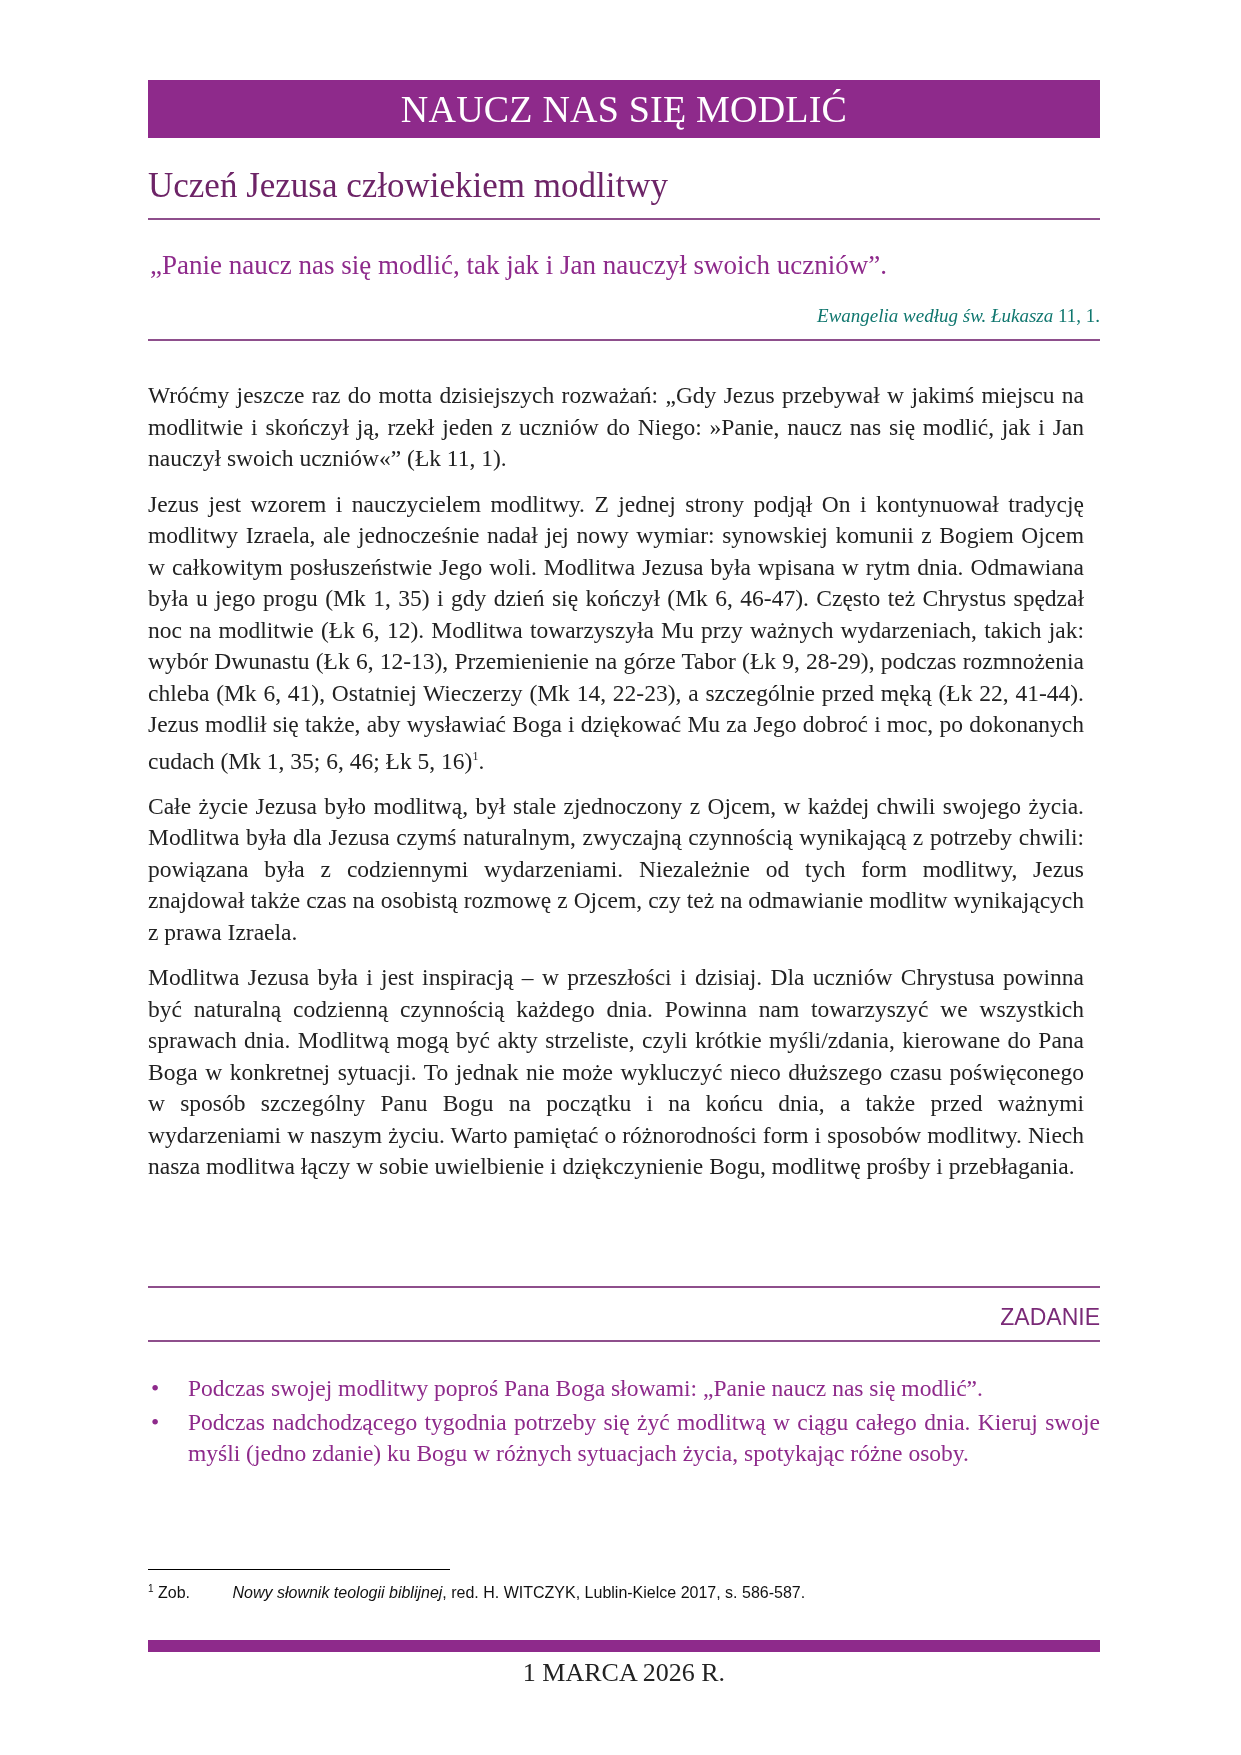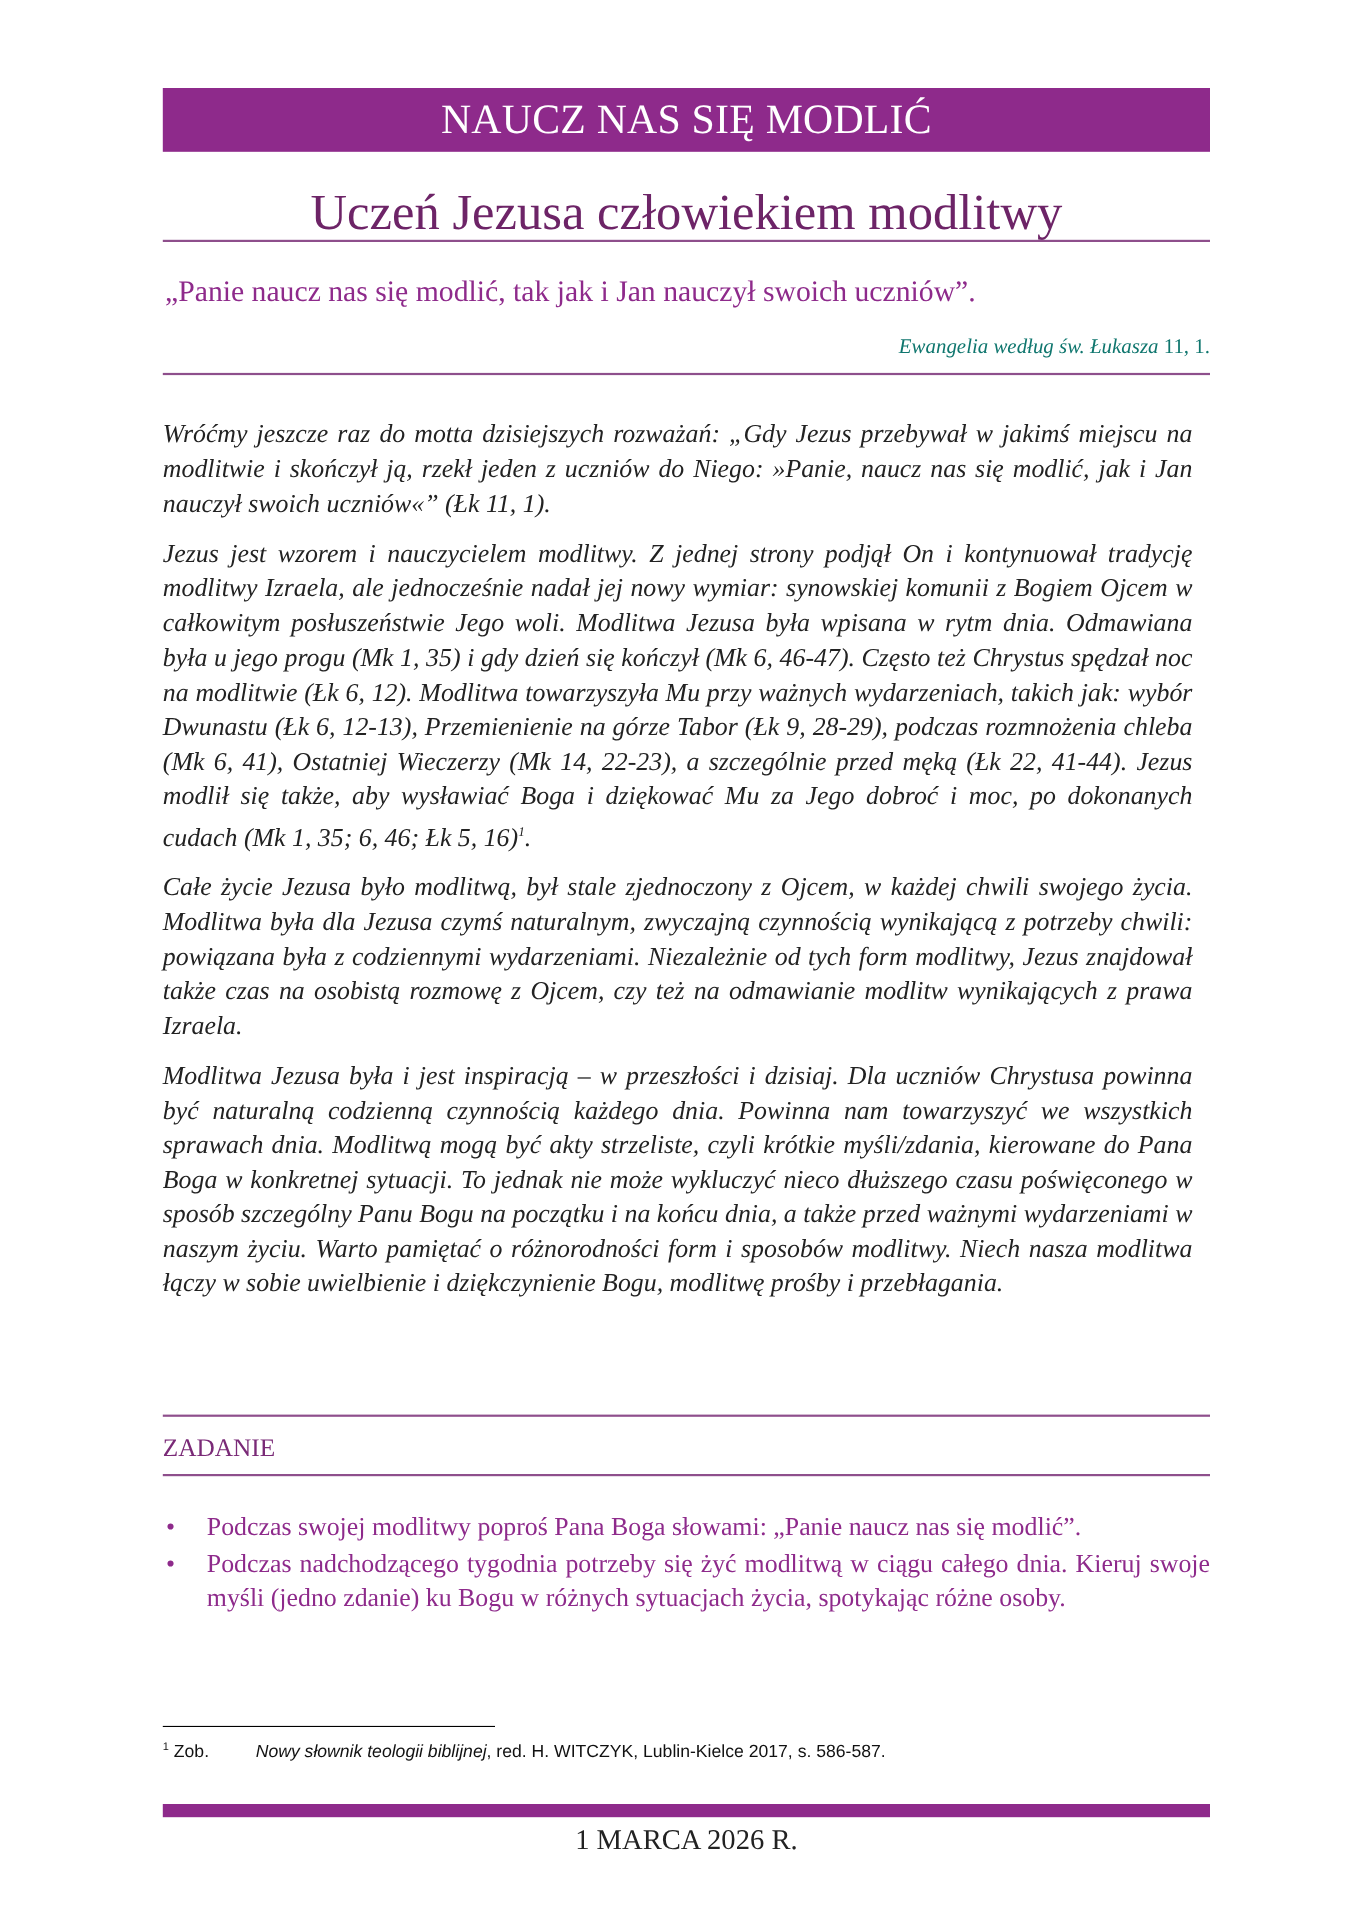--- a/index.html
+++ b/index.html
@@ -5,43 +5,43 @@
   html, body { margin: 0; padding: 0; background: #ffffff; }
   body { width: 1241px; height: 1755px; position: relative; overflow: hidden; }
   .page { position: absolute; left: 148px; top: 0; width: 952px; }
   .banner {
     position: absolute; left: 0; top: 80px; width: 952px; height: 58px;
     background: #8e2a8b; color: #ffffff;
     display: flex; align-items: center; justify-content: center;
     font-family: "Liberation Serif", serif; font-size: 38px; letter-spacing: 0.2px;
   }
   .subtitle {
-    position: absolute; left: 0; top: 166px; width: 952px; text-align: center;
-    color: #6d2467; font-family: "Liberation Serif", serif; font-size: 46px;
+    position: absolute; left: 0; top: 166px; width: 952px; 
+    color: #6d2467; font-family: "Liberation Serif", serif; font-size: 35px;
   }
   .rule { position: absolute; left: 0; width: 952px; height: 2px; background: #8e4f8c; }
   .motto {
     position: absolute; left: 2px; top: 250px; width: 950px;
     color: #8e2a8b; font-family: "Liberation Serif", serif; font-size: 27px;
   }
   .source {
     position: absolute; right: 0; top: 305px; color: #0f766e;
     font-family: Liberation Serif, serif; font-size: 19px;
   }
   .source em { font-style: italic; }
   .body-text {
     position: absolute; left: 0; top: 380px; width: 952px;
     font-family: "Liberation Serif", serif; font-size: 23.5px; line-height: 31.5px;
     color: #222222; text-align: justify;
   }
-  .body-text p { margin: 0 16px 14px 0; font-style: italic; }
+  .body-text p { margin: 0 16px 14px 0; }
   .body-text sup { font-size: 12px; }
   .task-heading {
-    position: absolute; left: 0; top: 1304px; width: 952px; text-align: left;
-    color: #7a2a77; font-family: Liberation Serif, serif; font-size: 23px;
+    position: absolute; left: 0; top: 1304px; width: 952px; text-align: right;
+    color: #7a2a77; font-family: Liberation Sans, sans-serif; font-size: 23px;
   }
   .tasks {
     position: absolute; left: 0; top: 1373px; width: 952px; margin: 0; padding: 0;
     list-style: none; color: #8e2a8b;
     font-family: "Liberation Serif", serif; font-size: 23.5px; line-height: 31px;
   }
   .tasks li { position: relative; padding-left: 40px; margin-bottom: 3px; text-align: justify; }
   .tasks .bullet { position: absolute; left: 3px; top: 0; color: #8e2a8b; }
   .fn-rule { position: absolute; left: 0; top: 1569px; width: 302px; height: 1px; background: #000000; }
   .footnote {

